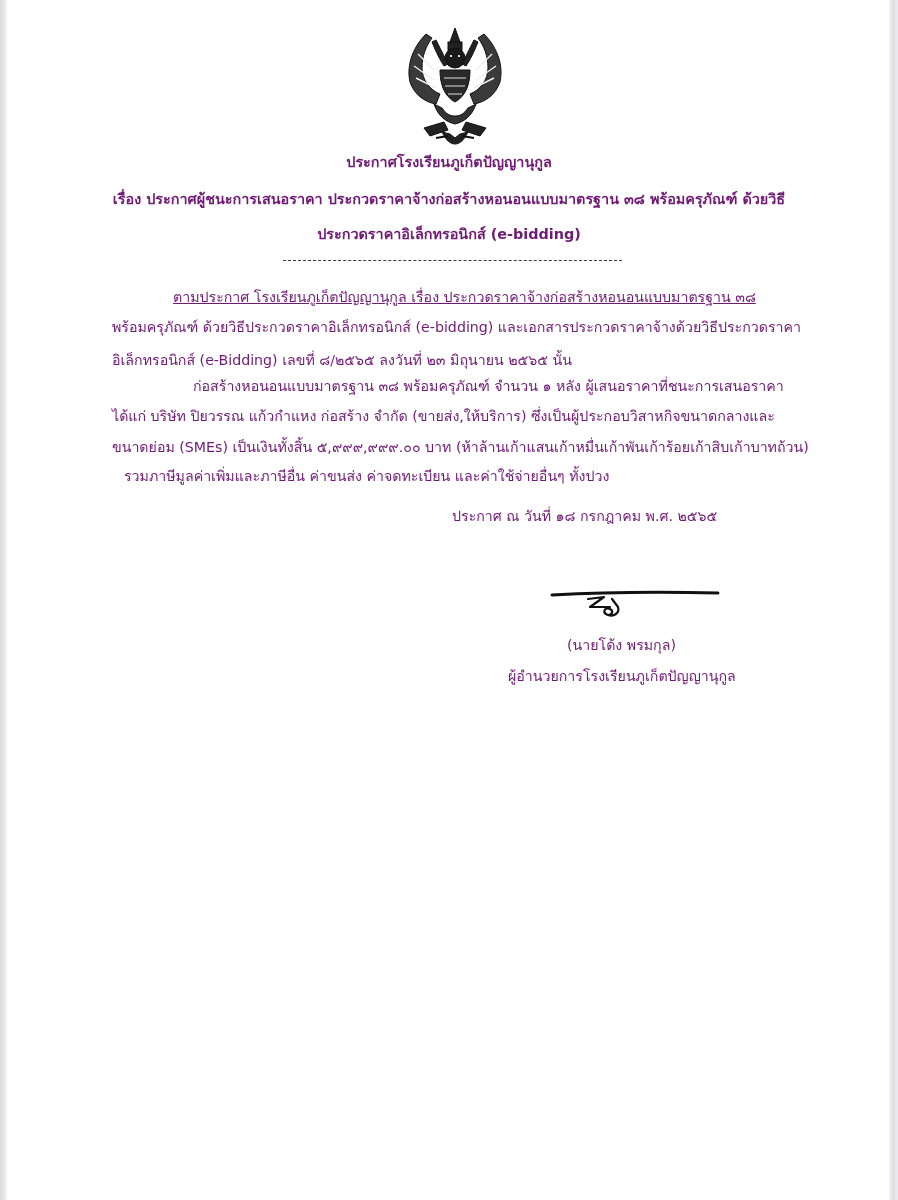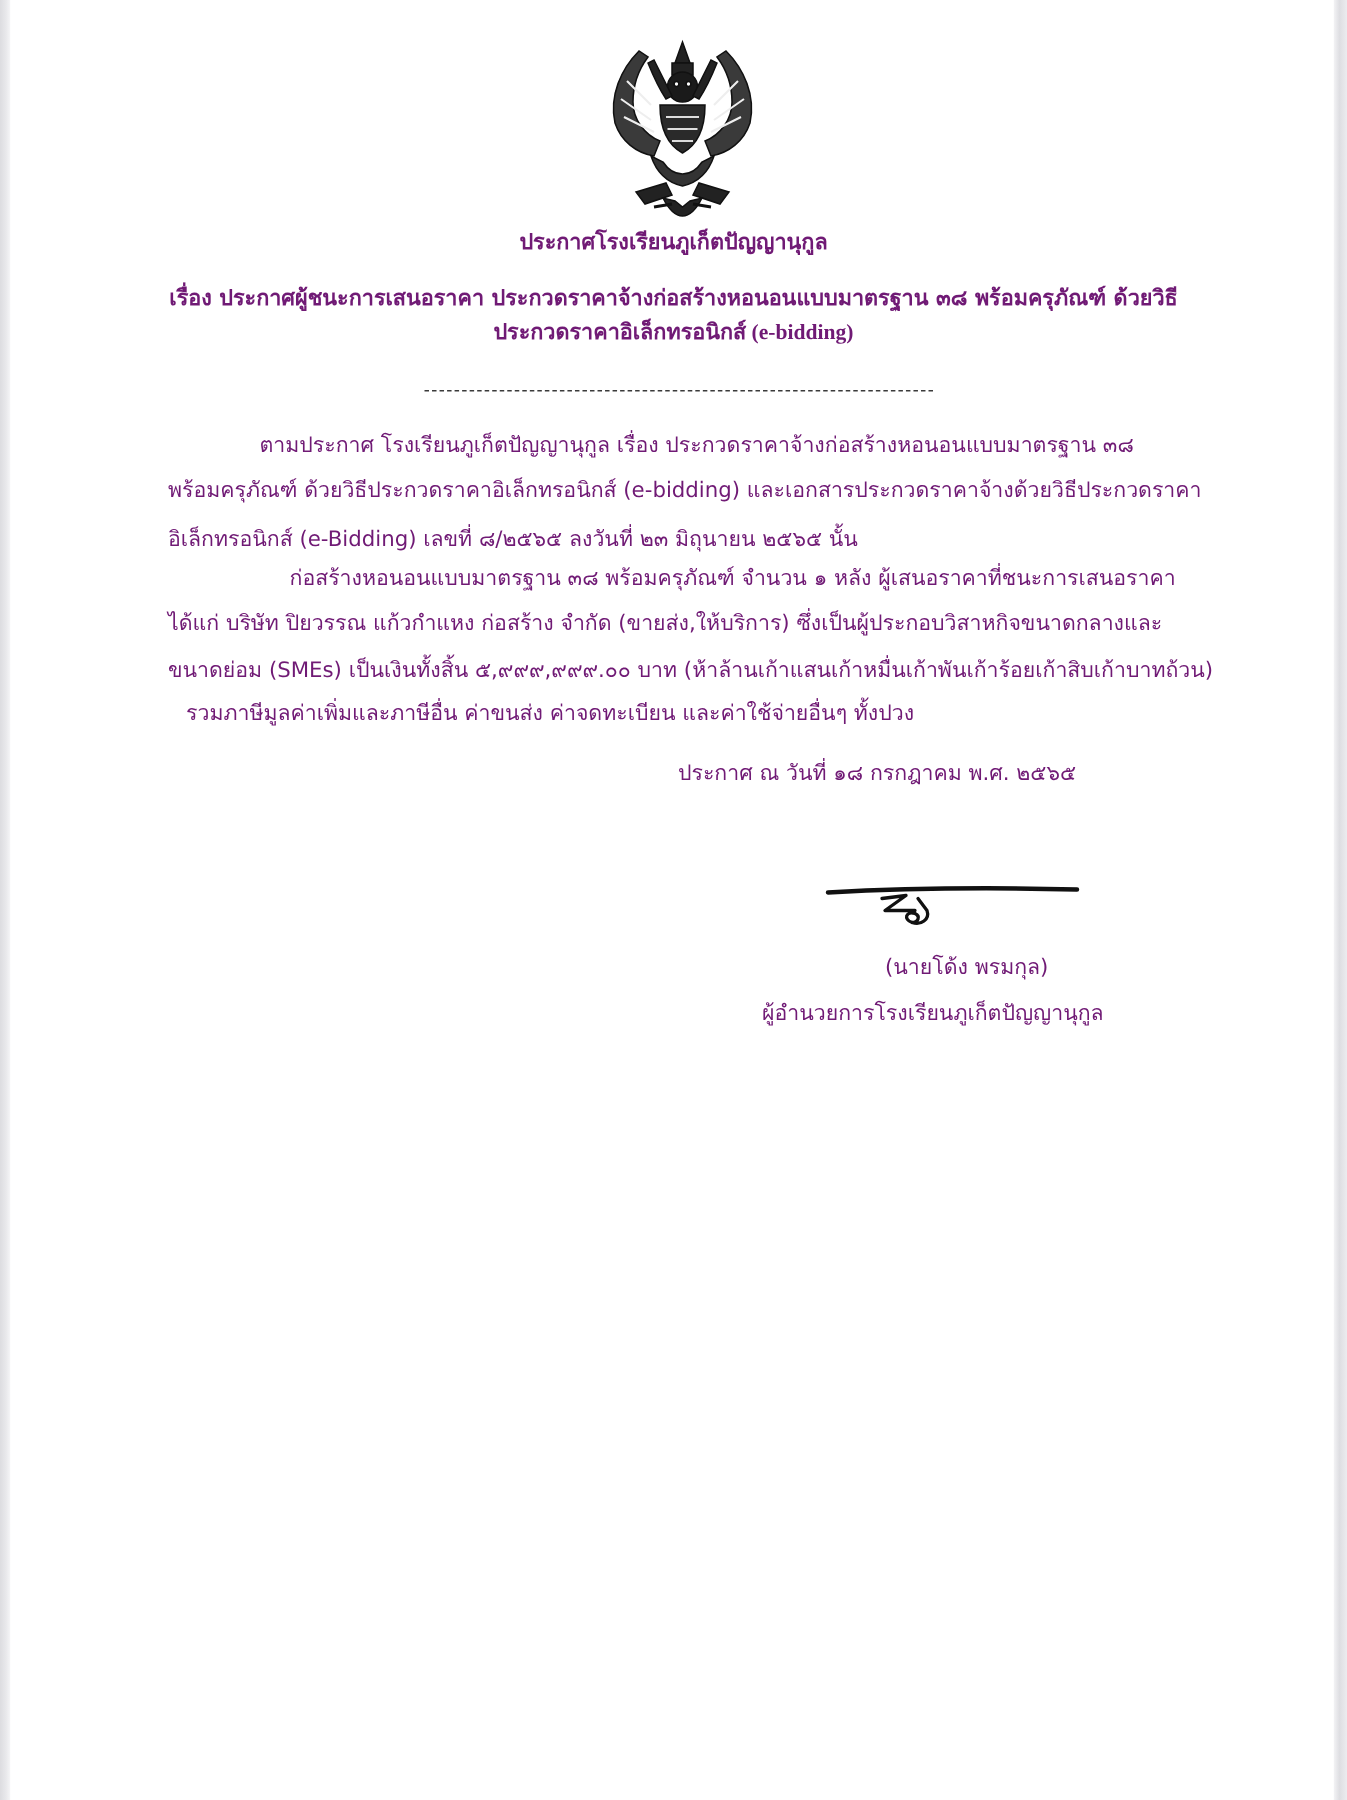--- a/index.html
+++ b/index.html
@@ -66,34 +66,34 @@
 
     <path d="M28 104 L48 98 L52 106 L34 112 Z"></path>
     <path d="M90 104 L70 98 L66 106 L84 112 Z"></path>
     <path d="M46 108 C50 116,54 120,59 120 C64 120,68 116,72 108 L64 110 L59 114 L54 110 Z"></path>
     <path d="M40 114 L52 112 M78 114 L66 112" stroke-width="2"></path>
   </g>
 </svg>
 
 <div class="line bold center" style="top:152px;">ประกาศโรงเรียนภูเก็ตปัญญานุกูล</div>
 <div class="line bold center" style="top:189px;">เรื่อง ประกาศผู้ชนะการเสนอราคา ประกวดราคาจ้างก่อสร้างหอนอนแบบมาตรฐาน ๓๘ พร้อมครุภัณฑ์ ด้วยวิธี</div>
-<div class="line bold center" style="top:212px;font-family:Liberation Serif, serif;">ประกวดราคาอิเล็กทรอนิกส์ (e-bidding)</div>
+<div class="line bold center" style="top:224px;">ประกวดราคาอิเล็กทรอนิกส์ (e-bidding)</div>
 
 <div class="divider"></div>
 
-<div class="line" style="left:173px; top:287px;">ตามประกาศ โรงเรียนภูเก็ตปัญญานุกูล เรื่อง ประกวดราคาจ้างก่อสร้างหอนอนแบบมาตรฐาน ๓๘</div>
+<div class="line" style="left:173px; top:287px;text-decoration:underline;">ตามประกาศ โรงเรียนภูเก็ตปัญญานุกูล เรื่อง ประกวดราคาจ้างก่อสร้างหอนอนแบบมาตรฐาน ๓๘</div>
 <div class="line" style="left:112px; top:317px;">พร้อมครุภัณฑ์ ด้วยวิธีประกวดราคาอิเล็กทรอนิกส์ (e-bidding) และเอกสารประกวดราคาจ้างด้วยวิธีประกวดราคา</div>
 <div class="line" style="left:112px; top:350px;">อิเล็กทรอนิกส์ (e-Bidding) เลขที่ ๘/๒๕๖๕ ลงวันที่ ๒๓ มิถุนายน ๒๕๖๕ นั้น</div>
 
 <div class="line" style="left:173px; top:376px;margin-left:20px;">ก่อสร้างหอนอนแบบมาตรฐาน ๓๘ พร้อมครุภัณฑ์ จำนวน ๑ หลัง ผู้เสนอราคาที่ชนะการเสนอราคา</div>
 <div class="line" style="left:112px; top:406px;">ได้แก่ บริษัท ปิยวรรณ แก้วกำแหง ก่อสร้าง จำกัด (ขายส่ง,ให้บริการ) ซึ่งเป็นผู้ประกอบวิสาหกิจขนาดกลางและ</div>
 <div class="line" style="left:112px; top:437px;">ขนาดย่อม (SMEs) เป็นเงินทั้งสิ้น ๕,๙๙๙,๙๙๙.๐๐ บาท (ห้าล้านเก้าแสนเก้าหมื่นเก้าพันเก้าร้อยเก้าสิบเก้าบาทถ้วน)</div>
 <div class="line" style="left:112px; top:466px;margin-left:12px;">รวมภาษีมูลค่าเพิ่มและภาษีอื่น ค่าขนส่ง ค่าจดทะเบียน และค่าใช้จ่ายอื่นๆ ทั้งปวง</div>
 
 <div class="line" style="left:452px; top:506px;">ประกาศ ณ วันที่ ๑๘ กรกฎาคม พ.ศ. ๒๕๖๕</div>
 
 <svg class="sig" viewBox="0 0 175 42">
   <path d="M4 10 C40 8,90 6,170 8" stroke="#111" stroke-width="3" fill="none" stroke-linecap="round"></path>
   <path d="M40 14 L56 12 L42 22 L62 22 M64 14 L70 22 C72 28,66 32,60 30 C54 28,56 22,62 24 C66 26,64 30,60 30" stroke="#111" stroke-width="2.2" fill="none" stroke-linecap="round" stroke-linejoin="round"></path>
 </svg>
 
-<div class="line" style="left:567px; top:635px;margin-left:23px;">(นายโด้ง พรมกุล)</div>
+<div class="line" style="left:567px; top:635px;">(นายโด้ง พรมกุล)</div>
 <div class="line" style="left:508px; top:666px;text-align:right;">ผู้อำนวยการโรงเรียนภูเก็ตปัญญานุกูล</div>
 
 </body></html>

